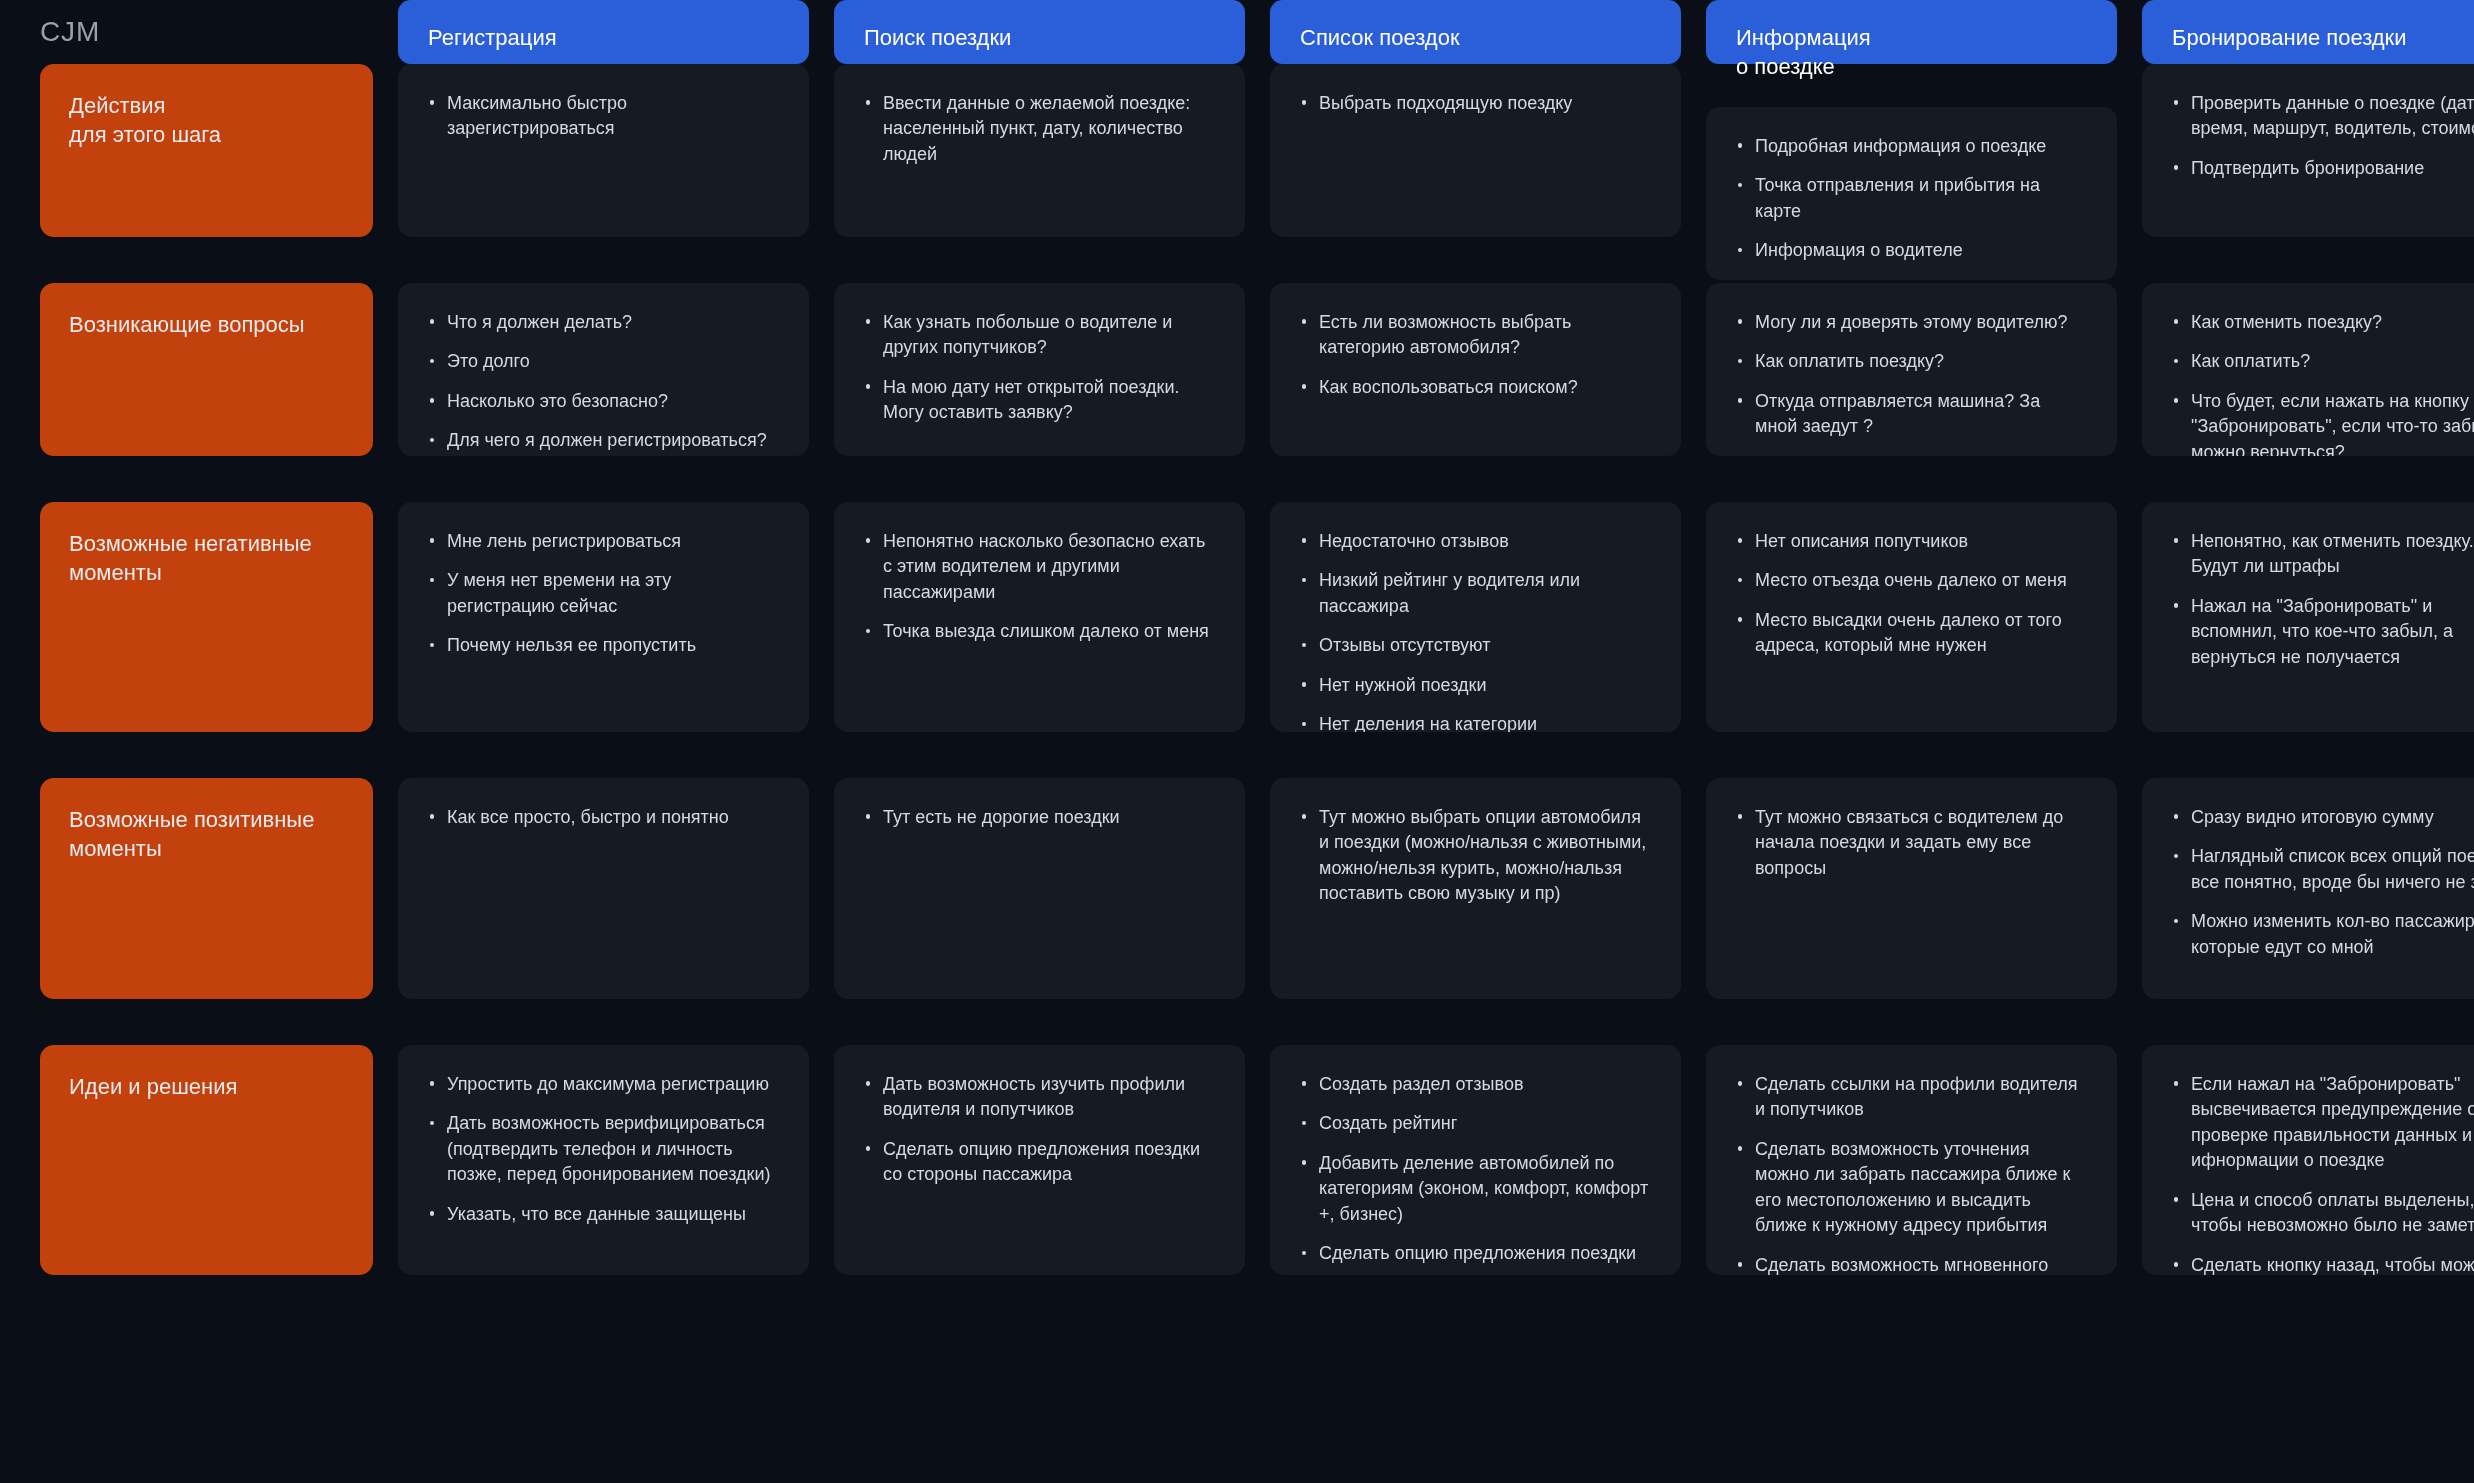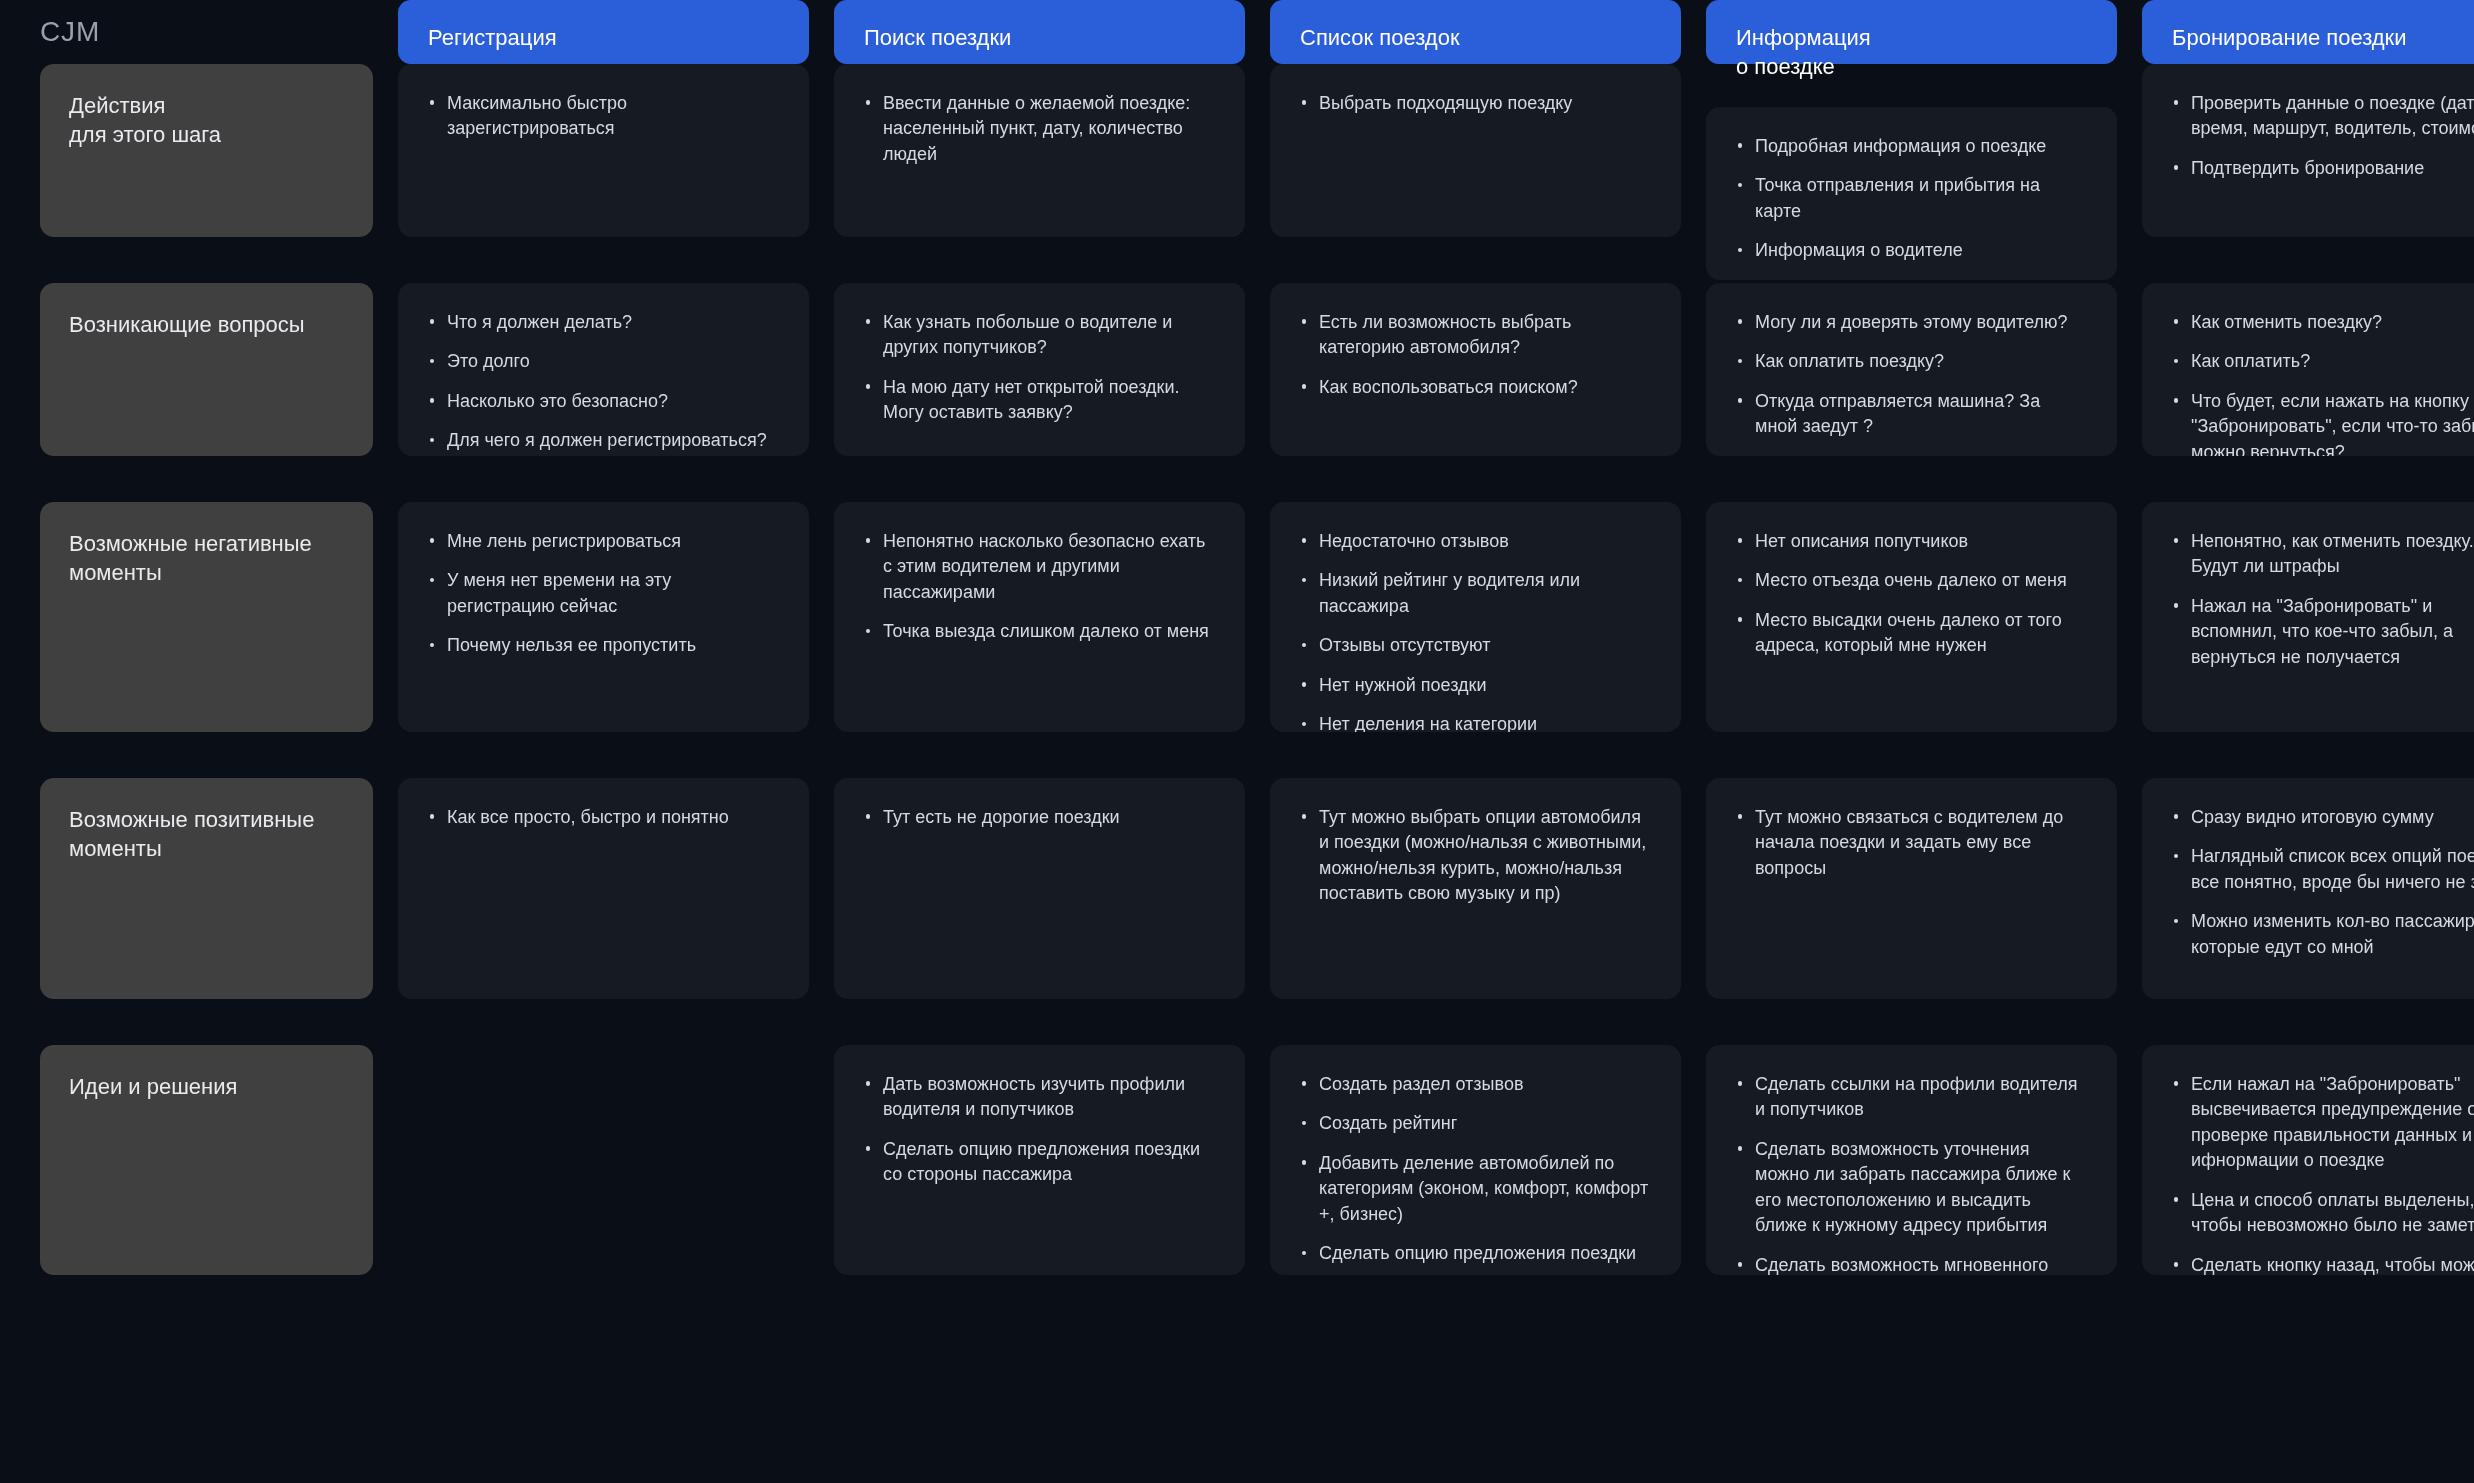--- a/index.html
+++ b/index.html
@@ -65,21 +65,21 @@
     font-size: 22px;
     line-height: 1.34;
     color: #ffffff;
     font-weight: 400;
     white-space: pre-line;
   }
 
   
   .rowlabel {
     grid-column: 1;
-    background: #404040;
+    background: #c2410c;
     border-radius: 14px;
     padding: 26.5px 30px 26.5px 29px;
     margin: 0 25px 0 40px;
     height: 100%;
   }
   .rowlabel-text {
     font-size: 22px;
     line-height: 1.32;
     color: #e9ebef;
     font-weight: 400;
@@ -282,20 +282,27 @@
       <ul>
           <li>Сразу видно итоговую сумму</li>
           <li>Наглядный список всех опций поездки, все понятно, вроде бы ничего не забыл</li>
           <li>Можно изменить кол-во пассажиров, которые едут со мной</li>
         </ul>
     </div>
 
     <div class="rowlabel" style="grid-row:10;">
       <div class="rowlabel-text">Идеи и решения</div>
     </div>
+    <div class="cell" style="grid-column:2; grid-row:10;">
+      <ul>
+          <li>Упростить до максимума регистрацию</li>
+          <li>Дать возможность верифицироваться (подтвердить телефон и личность позже, перед бронированием поездки)</li>
+          <li>Указать, что все данные защищены</li>
+        </ul>
+    </div>
     <div class="cell" style="grid-column:3; grid-row:10;">
       <ul>
           <li>Дать возможность изучить профили водителя и попутчиков</li>
           <li>Сделать опцию предложения поездки со стороны пассажира</li>
         </ul>
     </div>
     <div class="cell" style="grid-column:4; grid-row:10;">
       <ul>
           <li>Создать раздел отзывов</li>
           <li>Создать рейтинг</li>

